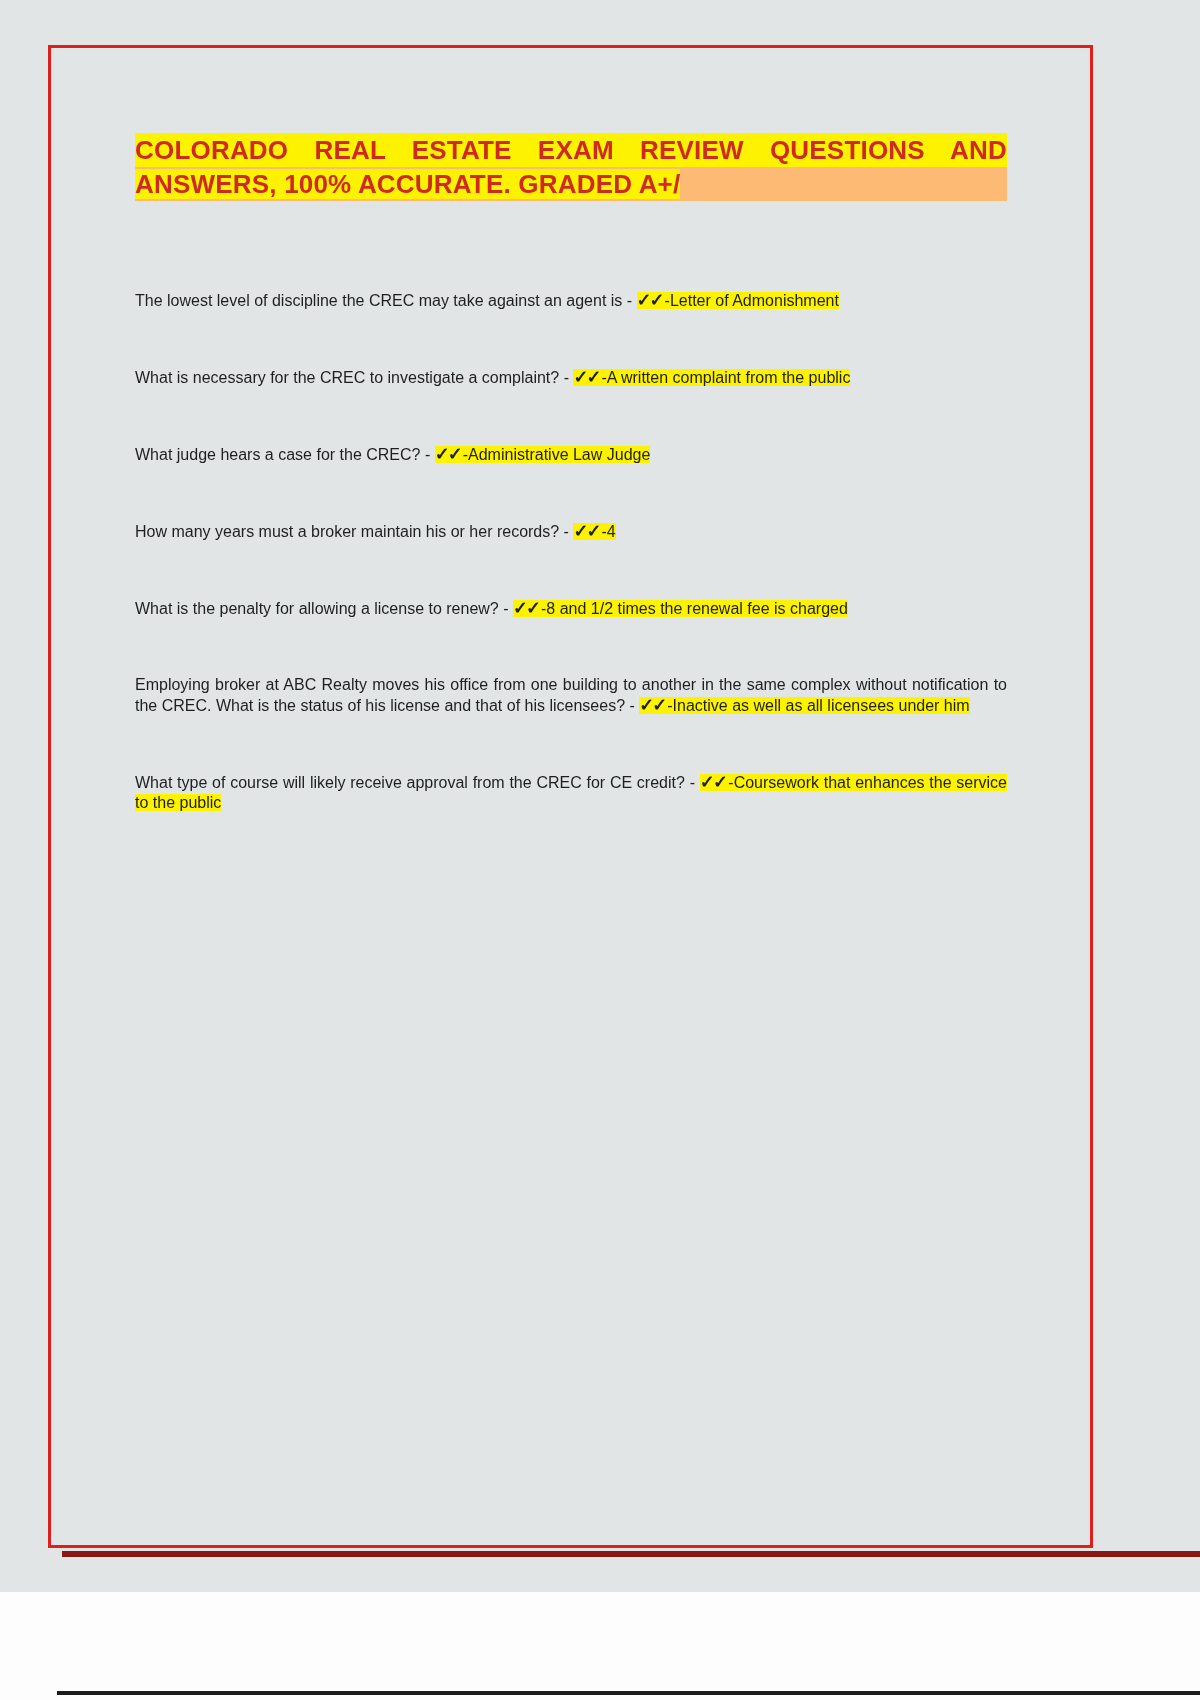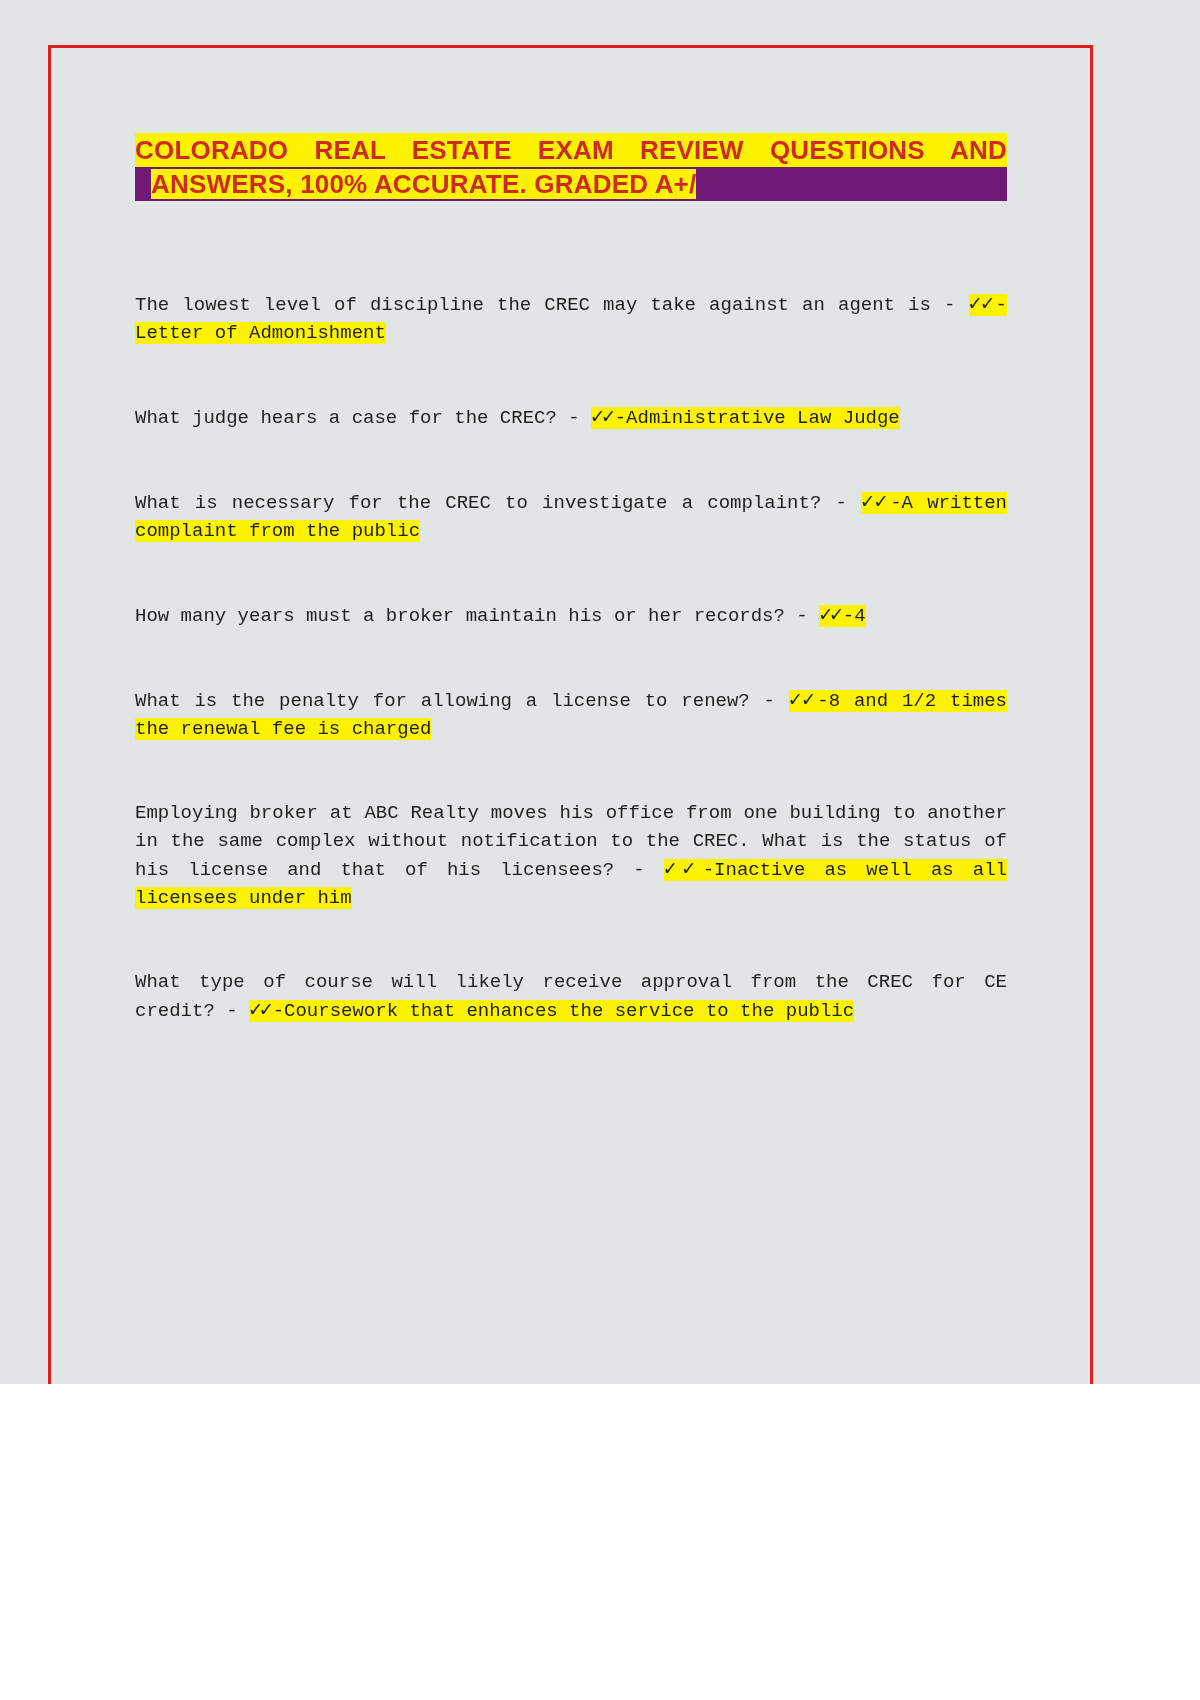--- a/index.html
+++ b/index.html
@@ -4,21 +4,21 @@
 <style>
   :root{
     --highlight:#fdf300;
     --title_red:#cf2a21;
     --border_red:#e01f1c;
     --page_bg:#e1e5e6;
   }
   html,body{margin:0;padding:0;}
   .canvas{
     position:relative;
-    width:1200px;height:1384px;
+    width:1200px;height:1700px;
     background:var(--page_bg);
     overflow:hidden;
     font-family:"Liberation Sans",sans-serif;
   }
   .page{
     position:absolute;
     left:48px;top:45px;
     width:1045px;height:1503px;
     border:3px solid var(--border_red);
     box-sizing:border-box;
@@ -31,30 +31,29 @@
     color:var(--title_red);
     line-height:34px;
     letter-spacing:0.2px;
   }
   .title-line1{
     background:var(--highlight);
     text-align:justify;
     text-align-last:justify;
     word-spacing:6px;
   }
-  .title-line2{background:#701a75;padding-left:16px;}
+  .title-line2{background:#fdba74;}
   .title-line2 .hl-yellow{background:var(--highlight);}
   .qa-item{
     width:872px;
-    font-size:19px;
-    line-height:28px;
+    font-size:16px;
+    line-height:20px;
     margin-bottom:56px;
     text-align:justify;
     color:#1f1f1f;
-    font-family:Liberation Mono, monospace;
   }
   .answer{color:#1f1f1f;}
   .answer.hl{background:var(--highlight);}
   .mk{
     font-weight:bold;
     letter-spacing:-2px;
     margin-right:2px;
     font-size:1.12em;
   }
   .maroon-line{
@@ -82,25 +81,25 @@
     <div class="title">
       <span class="title-line title-line1">COLORADO REAL ESTATE EXAM REVIEW QUESTIONS AND</span>
       <span class="title-line title-line2"><span class="hl-yellow">ANSWERS, 100% ACCURATE. GRADED A+/</span></span>
     </div>
 
     <div class="qa-item">
       <span>The lowest level of discipline the CREC may take against an agent is - </span><span class="answer hl"><span class="mk">✓✓</span><span>-Letter of Admonishment</span></span>
     </div>
 
     <div class="qa-item">
-      <span>What judge hears a case for the CREC? - </span><span class="answer hl"><span class="mk">✓✓</span><span>-Administrative Law Judge</span></span>
+      <span>What is necessary for the CREC to investigate a complaint? - </span><span class="answer hl"><span class="mk">✓✓</span><span>-A written complaint from the public</span></span>
     </div>
 
     <div class="qa-item">
-      <span>What is necessary for the CREC to investigate a complaint? - </span><span class="answer hl"><span class="mk">✓✓</span><span>-A written complaint from the public</span></span>
+      <span>What judge hears a case for the CREC? - </span><span class="answer hl"><span class="mk">✓✓</span><span>-Administrative Law Judge</span></span>
     </div>
 
     <div class="qa-item">
       <span>How many years must a broker maintain his or her records? - </span><span class="answer hl"><span class="mk">✓✓</span><span>-4</span></span>
     </div>
 
     <div class="qa-item">
       <span>What is the penalty for allowing a license to renew? - </span><span class="answer hl"><span class="mk">✓✓</span><span>-8 and 1/2 times the renewal fee is charged</span></span>
     </div>
 

